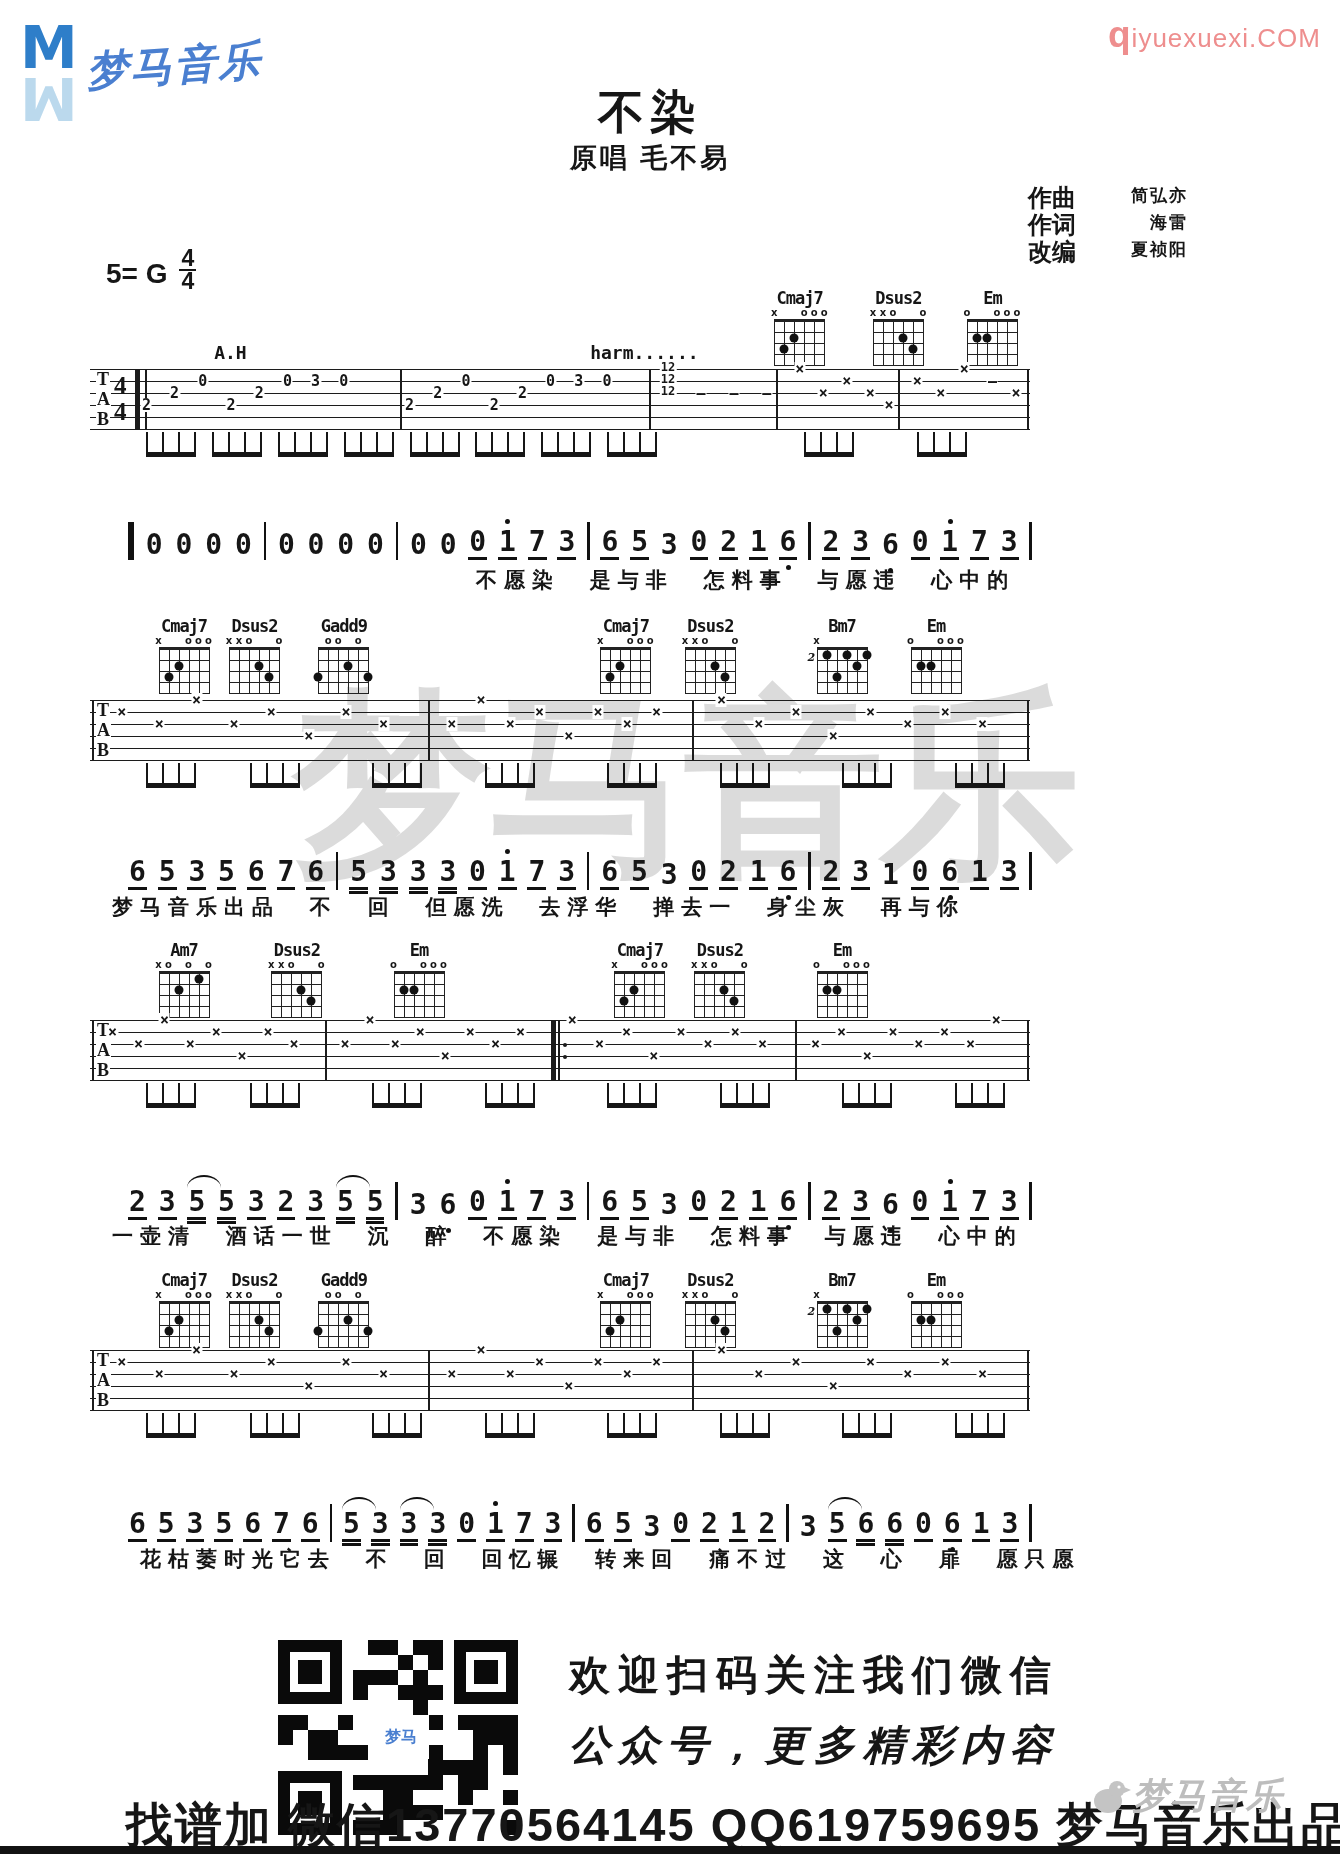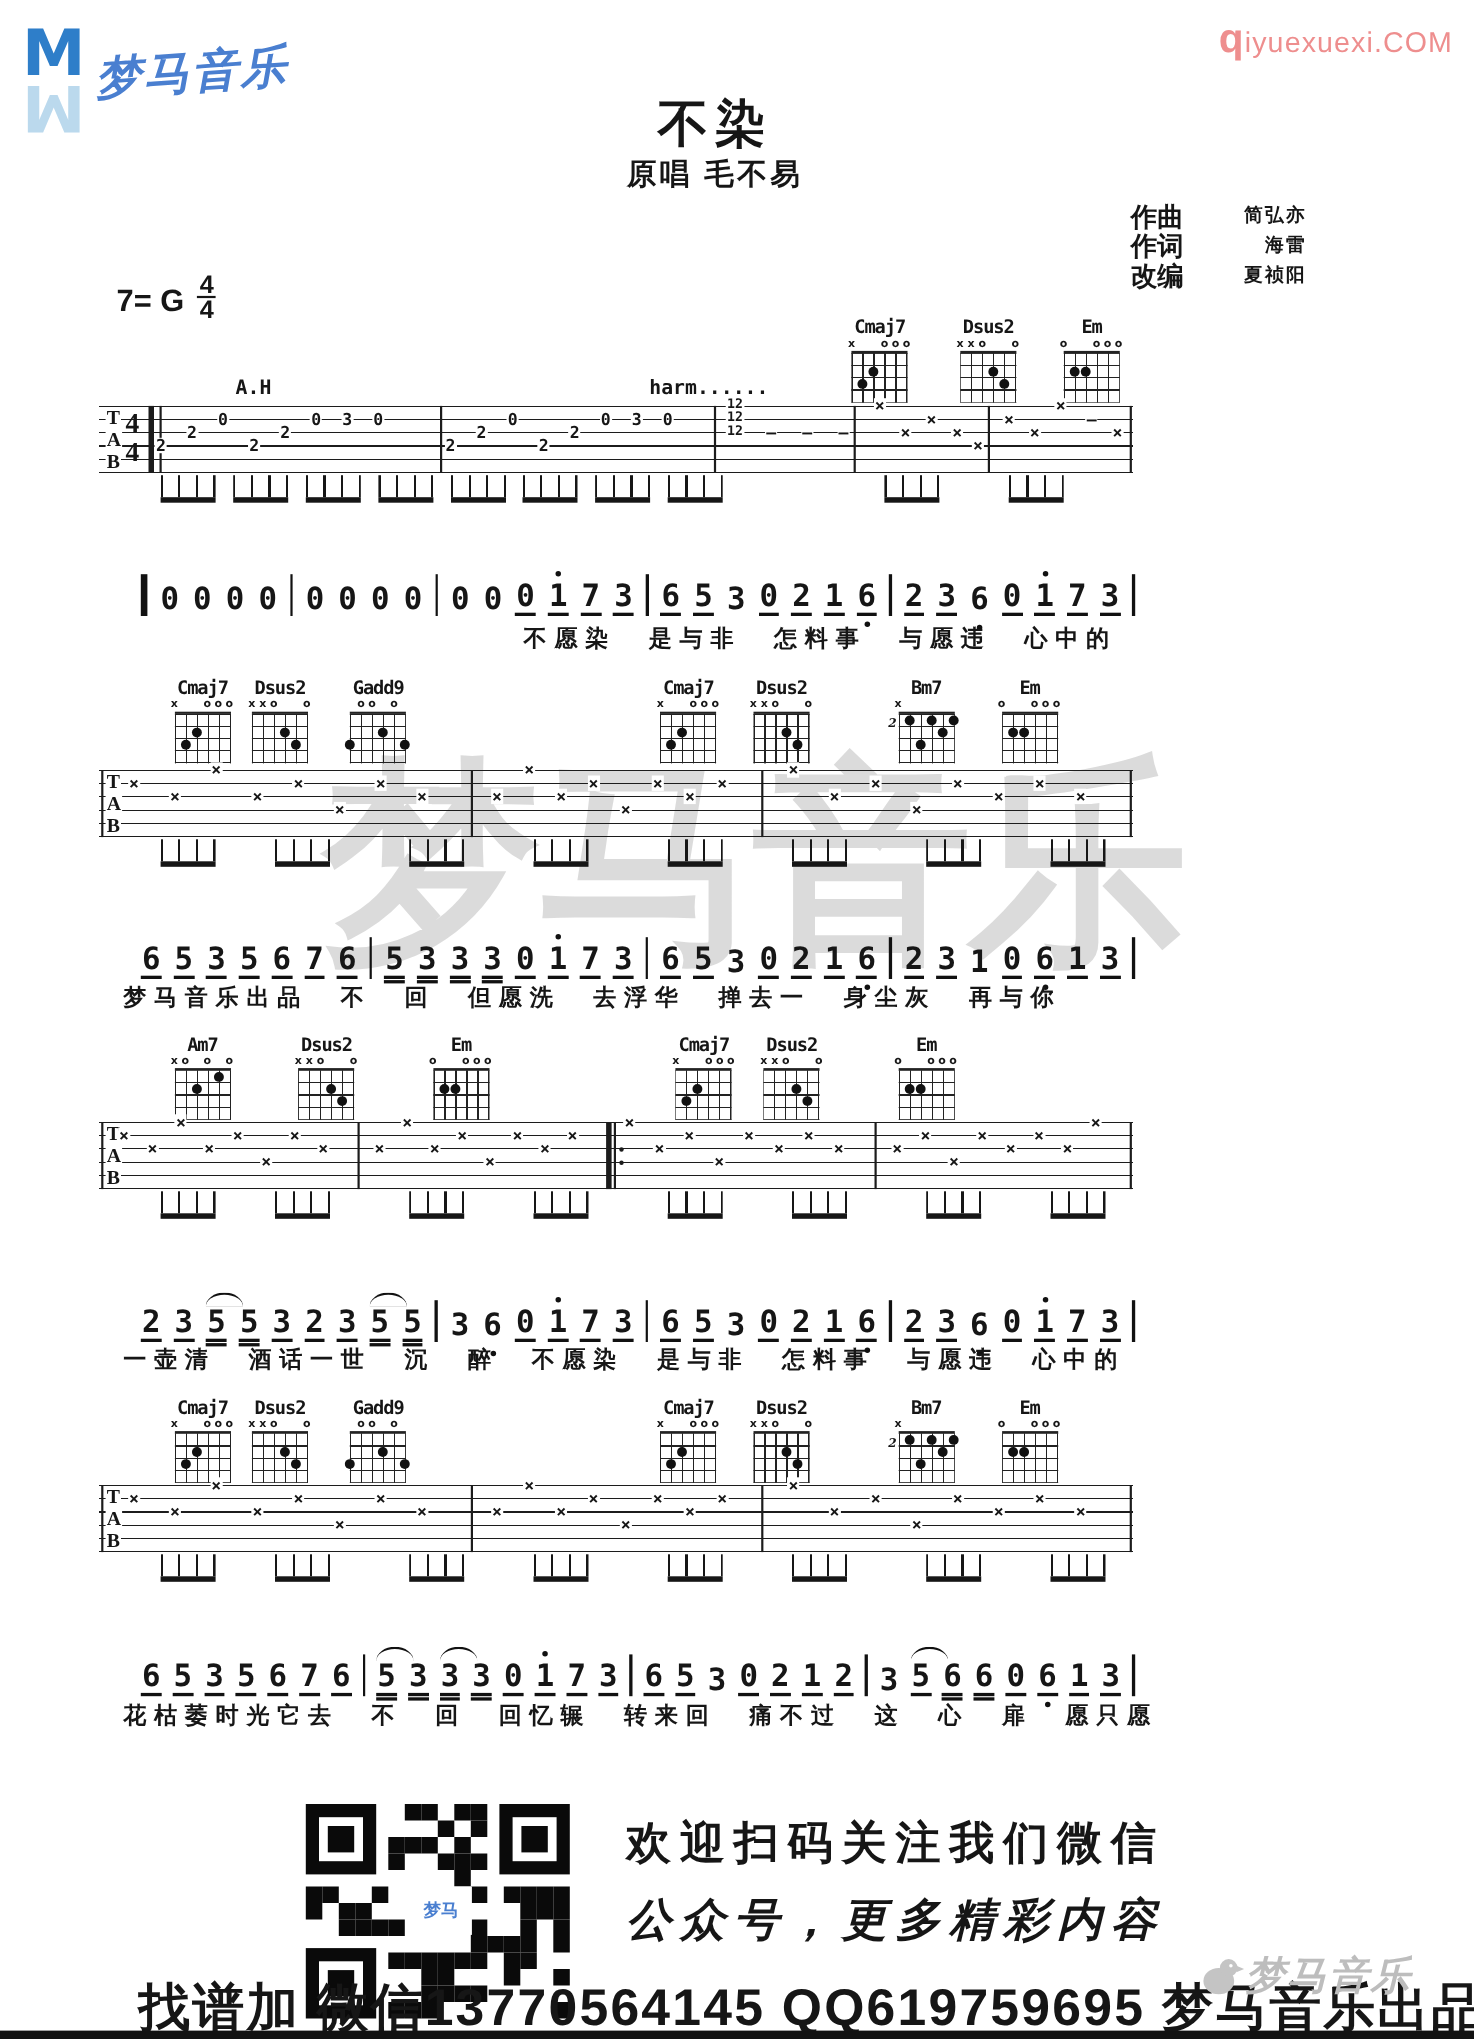--- a/index.html
+++ b/index.html
@@ -98,21 +98,21 @@
     <span class="crole">作词</span>
     <span class="cname">海雷</span>
   </div>
   <div class="crow">
     <span class="crole">改编</span>
     <span class="cname">夏祯阳</span>
   </div>
 </div>
 
 <div class="keysig">
-  <span>7= G</span><span class="frac"><span class="ftop" style="display:block;">4</span><span style="display:block;">4</span></span>
+  <span>5= G</span><span class="frac"><span class="ftop" style="display:block;">4</span><span style="display:block;">4</span></span>
 </div>
 
 <div class="watermark">梦马音乐</div>
 
 <main id="score">
     <section style="position: absolute; left: 0px; top: 0px; width: 1340px;">
       <div style="position: absolute; left: 90px; width: 940px; top: 0px;">
         <div class="chord" style="left: 75.5%; top: 288px;">
           <div class="cname">Cmaj7</div>
           <div class="cmarkers">
@@ -860,21 +860,21 @@
         <span class="jt">3</span>
         <span class="jt u1">5<i class="tie"></i></span>
         <span class="jt u2">6</span>
         <span class="jt u2">6</span>
         <span class="jt u1">0</span>
         <span class="jt u1">6<i class="dlo"></i></span>
         <span class="jt u1">1</span>
         <span class="jt u1">3</span>
         <div class="jbar"></div>
       </div>
-      <div class="lyr" style="top: 1545px;">花枯萎时光它去 不 回  回忆辗 转来回  痛不过 这 心 扉 愿只愿</div>
+      <div class="lyr" style="top: 1545px; margin-left: 28px;">花枯萎时光它去 不 回  回忆辗 转来回  痛不过 这 心 扉 愿只愿</div>
     </section>
   </main>
 
 <div class="qr" id="qr">
     <div class="qmod" style="left: 90px; top: 0px; width: 15px; height: 15px;"></div>
     <div class="qmod" style="left: 105px; top: 0px; width: 15px; height: 15px;"></div>
     <div class="qmod" style="left: 135px; top: 0px; width: 15px; height: 15px;"></div>
     <div class="qmod" style="left: 150px; top: 0px; width: 15px; height: 15px;"></div>
     <div class="qmod" style="left: 120px; top: 15px; width: 15px; height: 15px;"></div>
     <div class="qmod" style="left: 150px; top: 15px; width: 15px; height: 15px;"></div>

